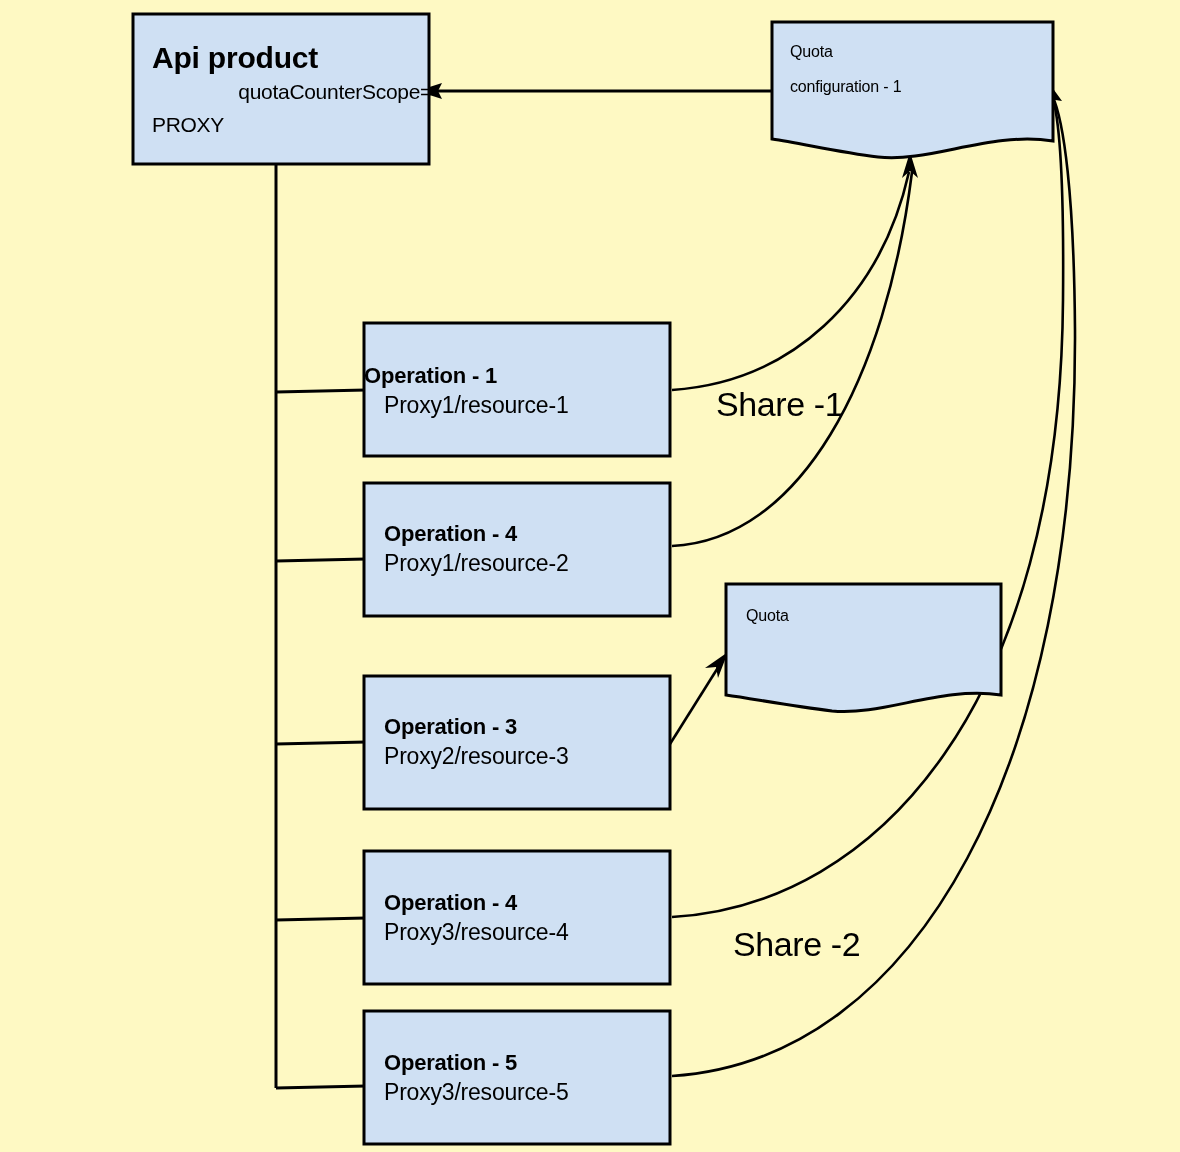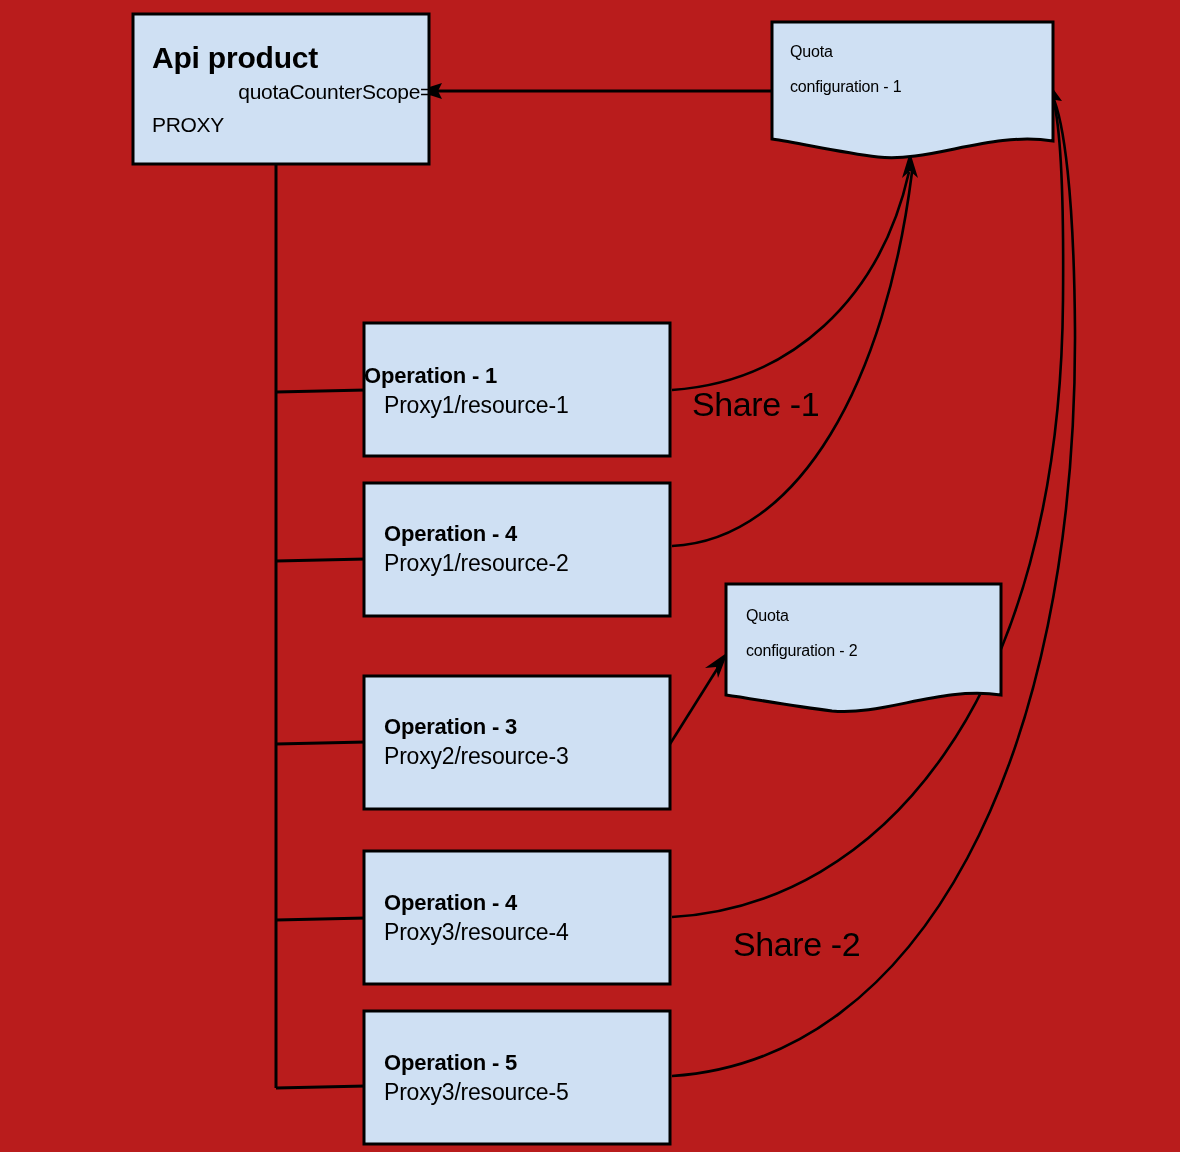--- a/index.html
+++ b/index.html
@@ -10,21 +10,21 @@
   body {
     font-family: "Liberation Sans", sans-serif;
     width: 1180px;
     height: 1152px;
     overflow: hidden;
   }
   #diagram-root {
     position: relative;
     width: 1180px;
     height: 1152px;
-    background: #b91c1c;
+    background: #fef9c3;
   }
   svg.diagram-canvas {
     position: absolute;
     top: 0;
     left: 0;
     width: 1180px;
     height: 1152px;
     display: block;
   }
   .node-shape {
@@ -146,33 +146,32 @@
   <div class="label-layer">
 
     <div class="node-label api-title" style="left:152px; top:41px; width:270px;">Api product</div>
     <div class="node-label api-sub" style="left:152px; top:80px; width:280px;text-align:right;">quotaCounterScope=</div>
     <div class="node-label api-sub" style="left:152px; top:105px; width:280px;margin-top:8px;">PROXY</div>
 
     <div class="node-label quota-line" style="left:790px; top:43px; width:260px;">Quota</div>
     <div class="node-label quota-line" style="left:790px; top:78px; width:260px;">configuration - 1</div>
 
     <div class="node-label quota-line" style="left:746px; top:607px; width:250px;">Quota</div>
-    <div class="node-label quota-line" style="left:746px; top:642px; width:250px;">configuration - 2</div>
 
     <div class="node-label op-title" style="left:364px; top:363px; width:280px;">Operation - 1</div>
     <div class="node-label op-sub" style="left:384px; top:392px; width:280px;">Proxy1/resource-1</div>
 
     <div class="node-label op-title" style="left:384px; top:521px; width:280px;">Operation - 4</div>
     <div class="node-label op-sub" style="left:384px; top:550px; width:280px;">Proxy1/resource-2</div>
 
     <div class="node-label op-title" style="left:384px; top:714px; width:280px;">Operation - 3</div>
     <div class="node-label op-sub" style="left:384px; top:743px; width:280px;">Proxy2/resource-3</div>
 
     <div class="node-label op-title" style="left:384px; top:890px; width:280px;">Operation - 4</div>
     <div class="node-label op-sub" style="left:384px; top:919px; width:280px;">Proxy3/resource-4</div>
 
     <div class="node-label op-title" style="left:384px; top:1050px; width:280px;">Operation - 5</div>
     <div class="node-label op-sub" style="left:384px; top:1079px; width:280px;">Proxy3/resource-5</div>
 
-    <div class="edge-label" style="left:692px; top:385px;">Share -1</div>
+    <div class="edge-label" style="left:716px; top:385px;">Share -1</div>
     <div class="edge-label" style="left:733px; top:925px;">Share -2</div>
   </div>
 </div>
 
 </body></html>

